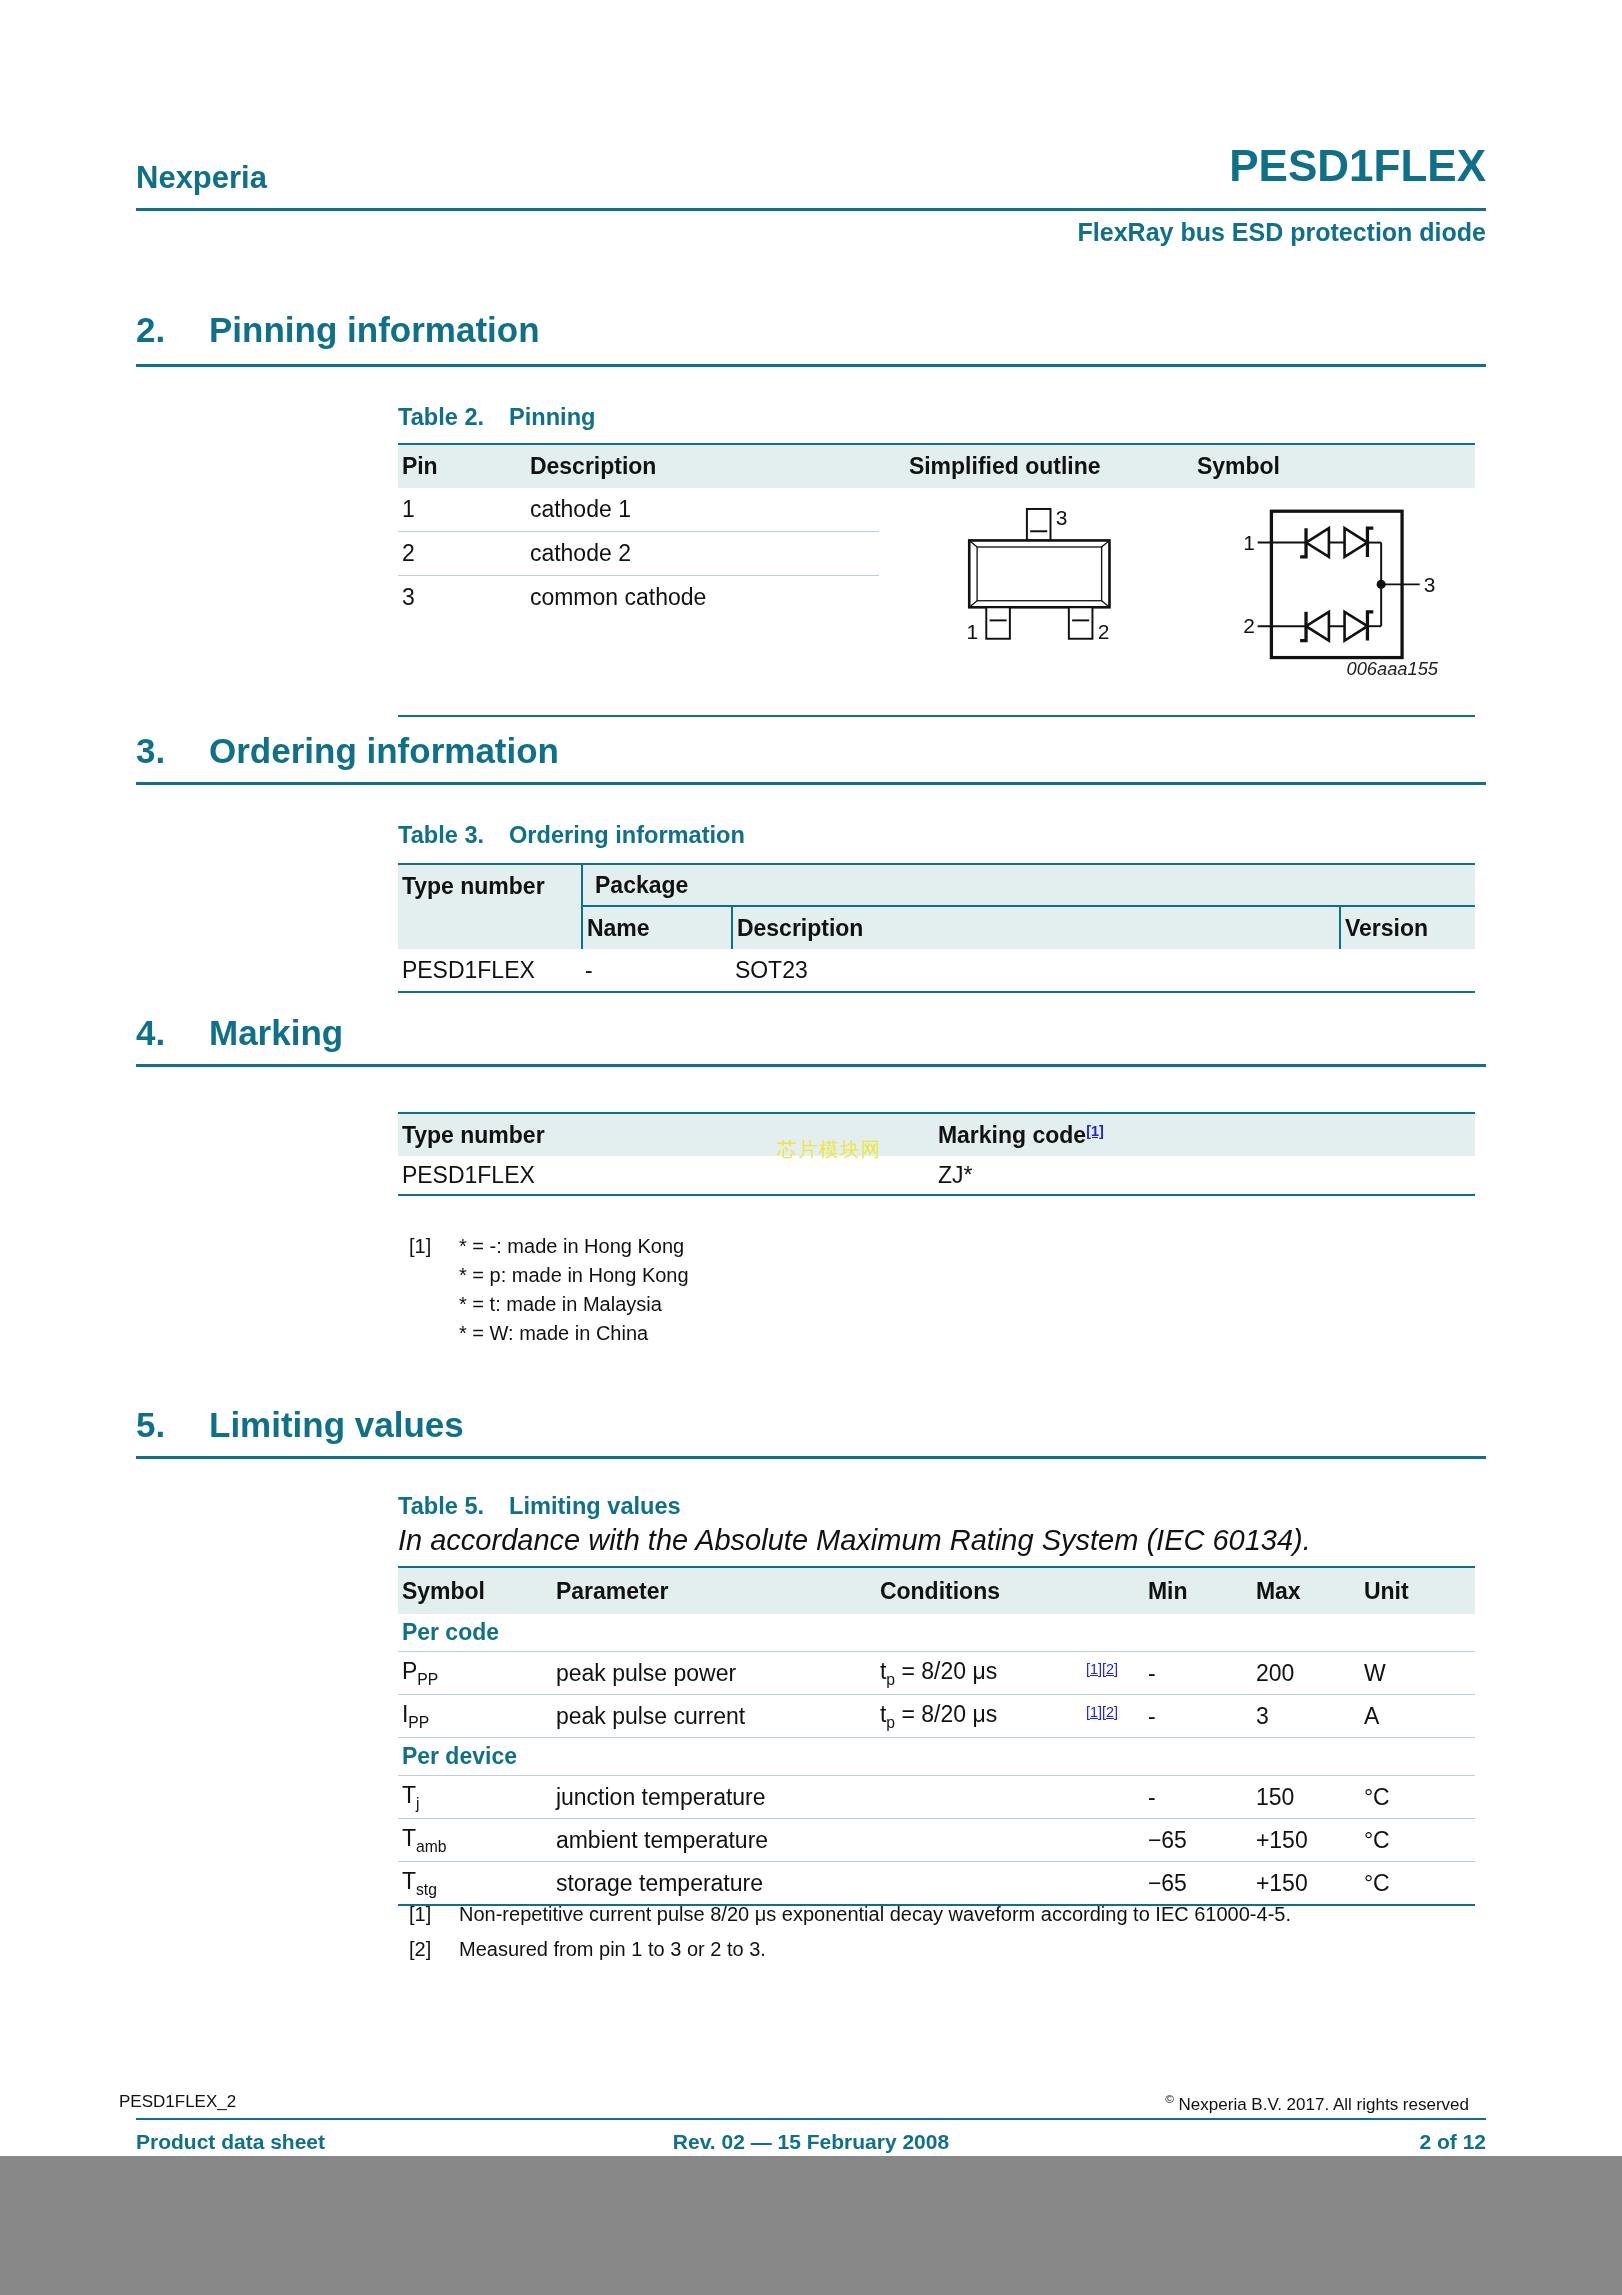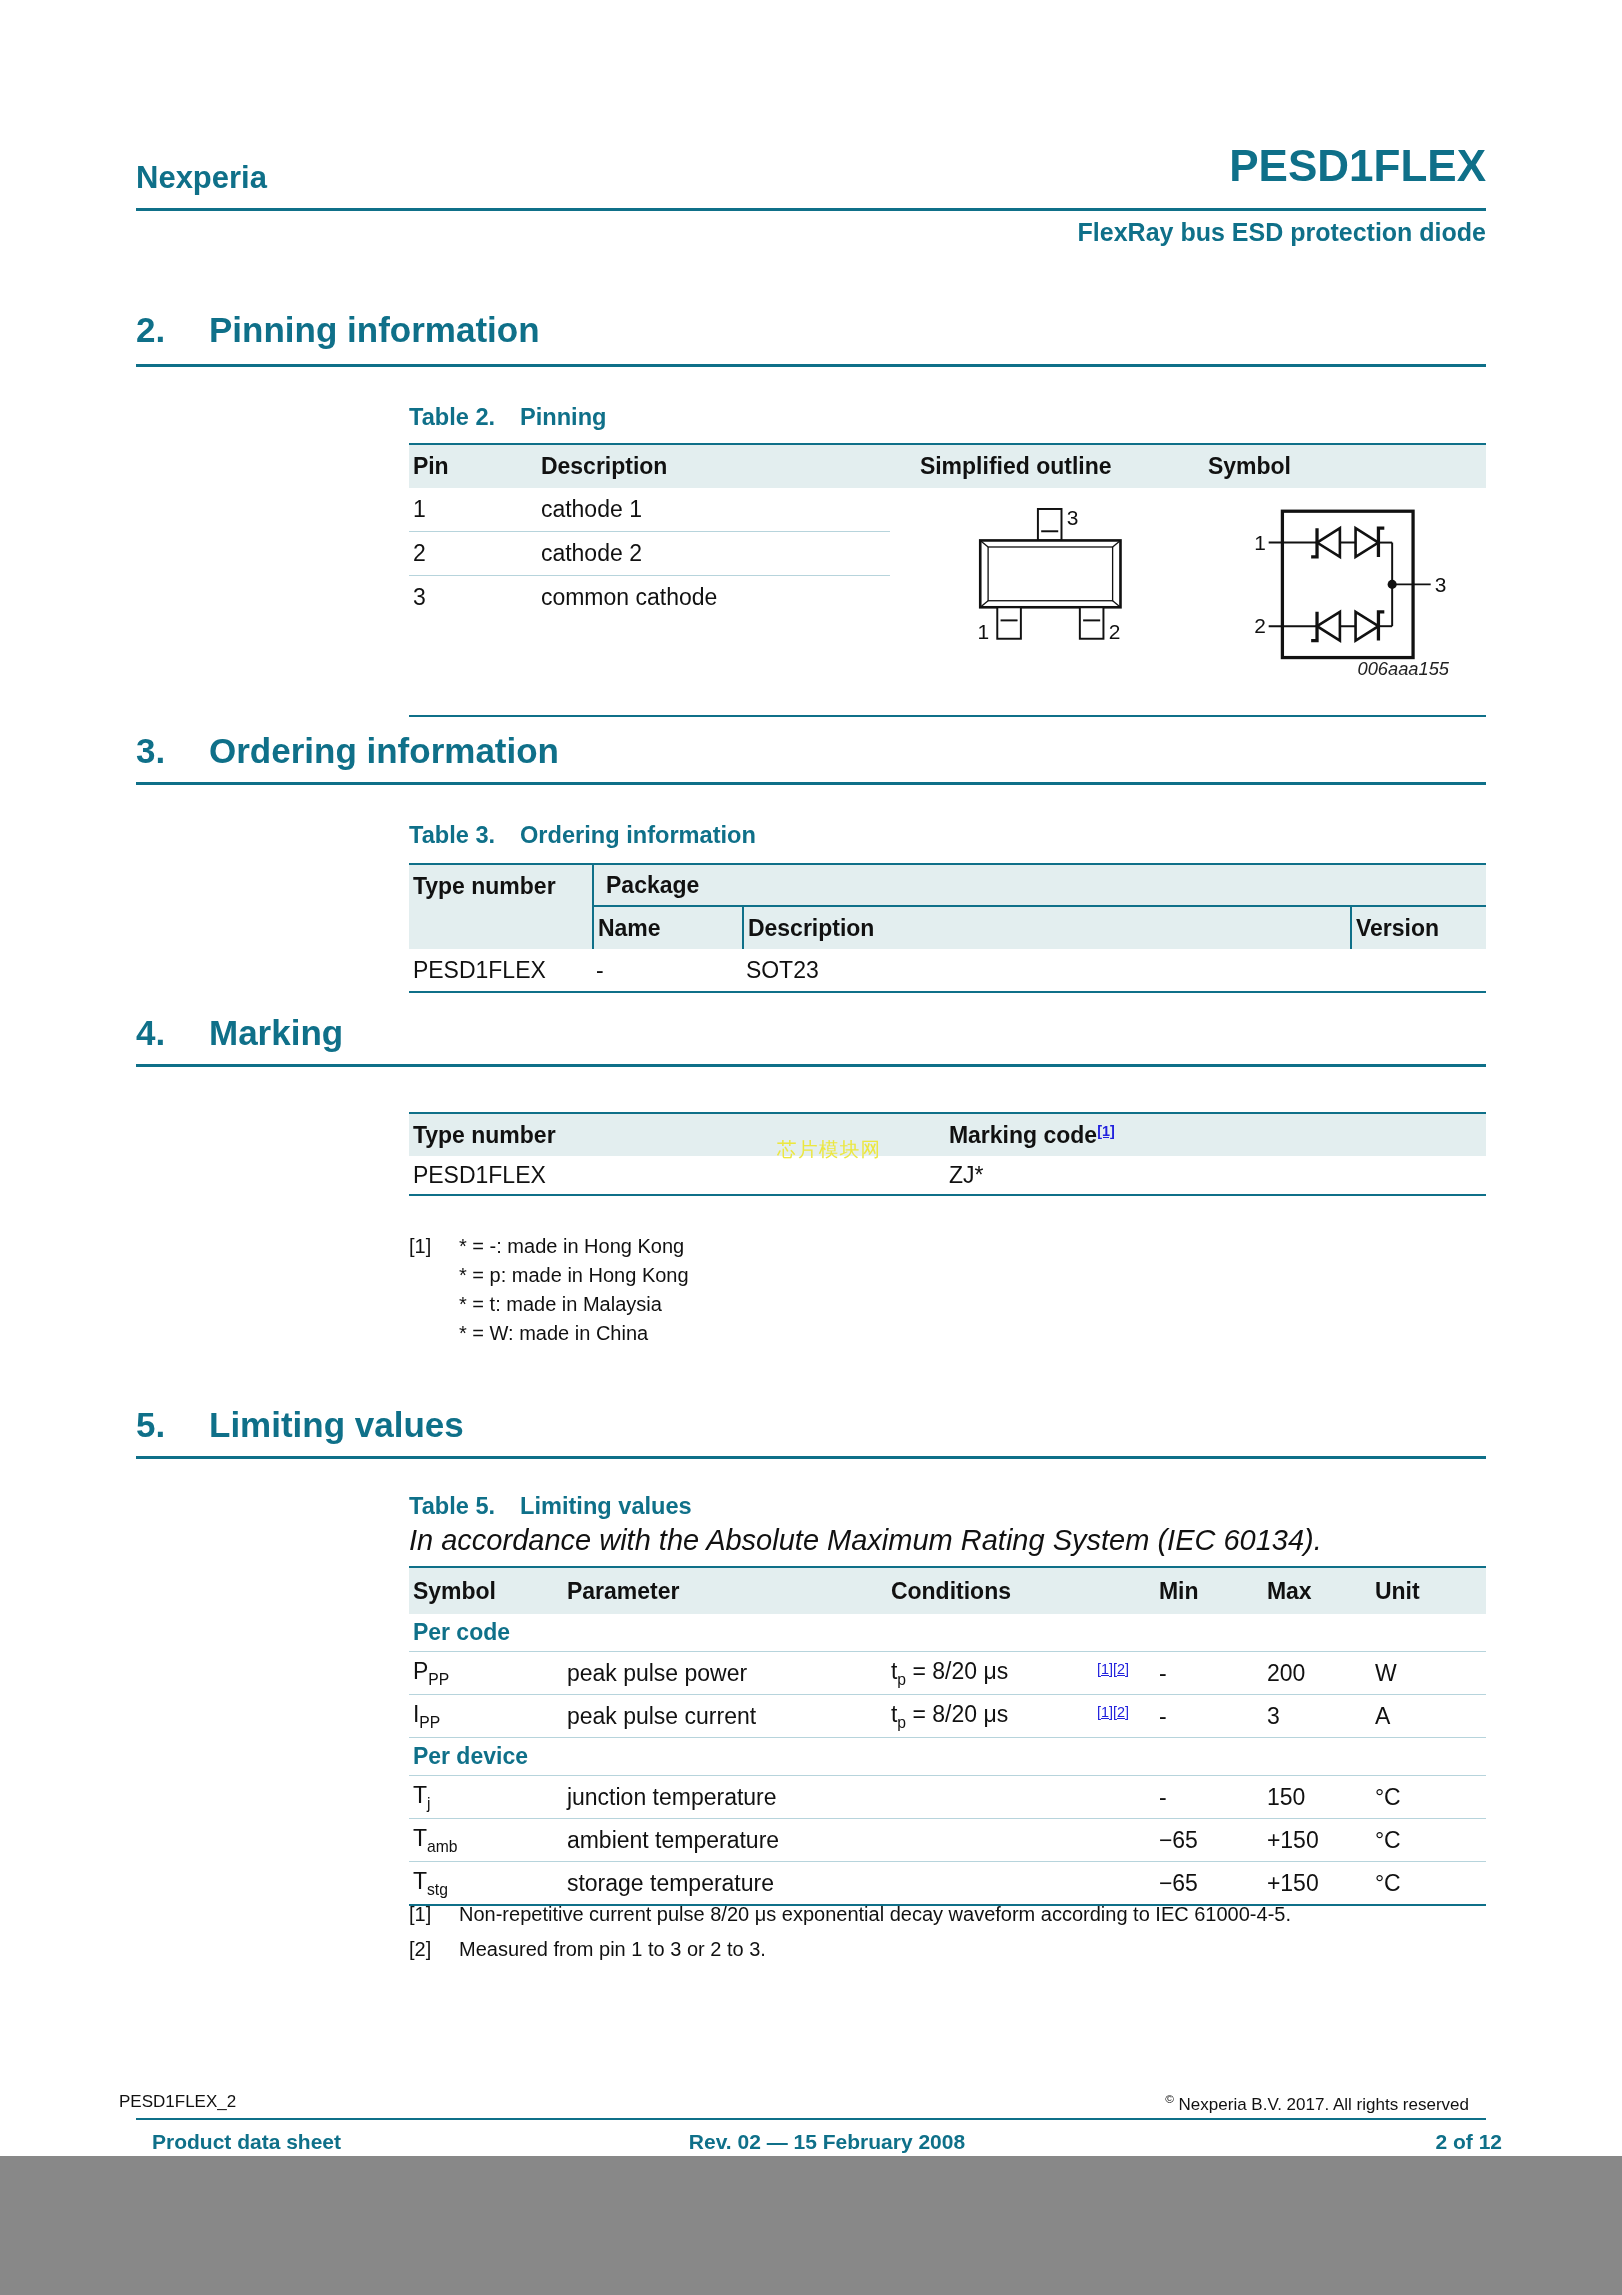--- a/index.html
+++ b/index.html
@@ -22,21 +22,21 @@
   
   .brand{left:136px;top:160px;font-size:31px;font-weight:bold;color:var(--teal);}
   .product{right:136px;top:141px;font-size:44px;font-weight:bold;color:var(--teal);}
   .hdr-rule{left:136px;top:208px;width:1350px;height:2.6px;background:var(--teal);}
   .subtitle{right:136px;top:218px;font-size:25px;font-weight:bold;color:var(--teal);}
   
   .sec{left:136px;display:flex;font-size:35px;font-weight:bold;color:var(--teal);}
   .sec .num{width:73px;flex:none;}
   .sec-rule{left:136px;width:1350px;height:2.6px;background:var(--teal);}
   
-  .tbl{left:409px;width:1077px;}
+  .tbl{left:398px;width:1077px;}
   .tbl-title{display:flex;font-size:23.6px;font-weight:bold;color:var(--teal);}
   .tbl-title .lbl{width:111px;flex:none;}
   .tbl-note{font-size:29px;font-style:italic;color:#111;}
   .thead{background:var(--hdrbg);border-top:2.6px solid var(--teal);font-weight:bold;font-size:23px;}
   .cell{padding:0 3.9px;box-sizing:border-box;}
   .teal-bottom{height:2px;background:var(--teal);}
   .ltsep{border-bottom:1.3px solid var(--sep);}
   .fnref{color:var(--blue);text-decoration:underline;font-size:14.4px;position:relative;top:-6.5px;cursor:pointer;}
   sub{font-size:15.7px;}
   
@@ -67,21 +67,21 @@
   .t5 .thead{display:grid;grid-template-columns:154px 324px 206px 62px 108px 108px 116px;height:46px;align-items:center;margin-top:9.2px;}
   .t5-group{height:37px;display:flex;align-items:center;font-size:23px;font-weight:bold;color:var(--teal);padding:0 3.9px;}
   .t5-row{display:grid;grid-template-columns:154px 324px 206px 62px 108px 108px 116px;height:42px;align-items:center;font-size:23px;}
   .t5-fn1{top:1900px;}
   .t5-fn2{top:1935px;}
   
   .watermark{left:777px;top:1136px;font-size:19.6px;color:var(--yellow);letter-spacing:1.3px;white-space:nowrap;}
   
   .foot-small{left:119px;top:2092px;width:1350px;display:flex;justify-content:space-between;font-size:17px;color:#111;}
   .foot-rule{left:136px;top:2118px;width:1350px;height:2px;background:var(--teal);}
-  .foot-bold{left:152px;top:2130px;width:1350px;display:grid;grid-template-columns:1fr 1fr 1fr;font-size:21px;font-weight:bold;color:var(--teal);}
+  .foot-bold{left:136px;top:2130px;width:1350px;display:grid;grid-template-columns:1fr 1fr 1fr;font-size:21px;font-weight:bold;color:var(--teal);}
   .foot-bold .mid{text-align:center;}
   .foot-bold .right{text-align:right;}
   .cpmark{font-size:11.8px;vertical-align:super;}
   
   .fig{position:absolute;}
   svg text{font-family:"Liberation Sans",sans-serif;font-size:32px;fill:#111;}
 </style>
 </head>
 <body>
 

